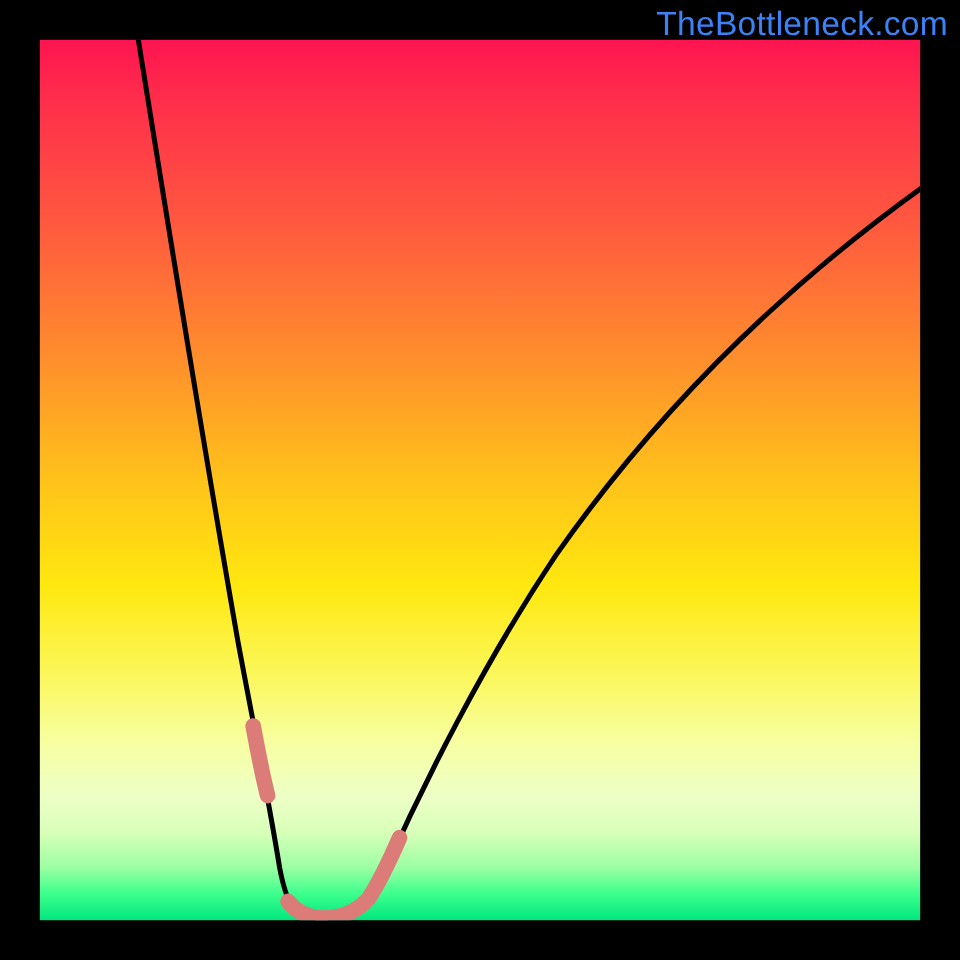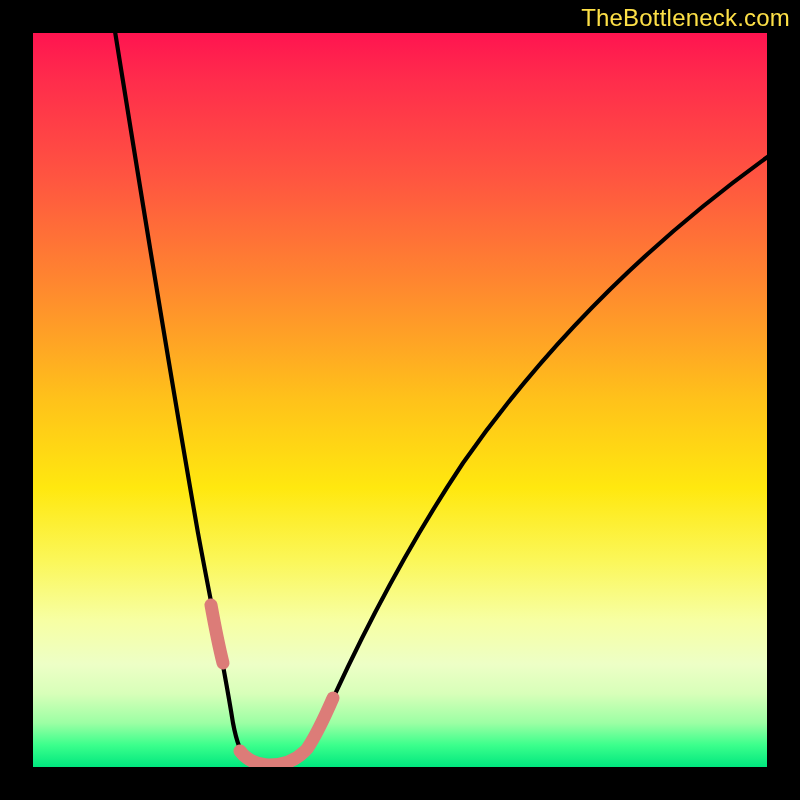--- a/index.html
+++ b/index.html
@@ -40,22 +40,22 @@
     );
   }
   .curve-svg {
     position: absolute;
     inset: 0;
   }
   .watermark {
     position: absolute;
     top: 4px;
     right: 10px;
-    color: #fde047;
-    font-size: 24px;
+    color: #3b82f6;
+    font-size: 28px;
     letter-spacing: 0.2px;
     font-weight: 400;
     text-align: right;
   }
 </style>
 </head>
 <body>
 
 <div class="stage">
 

